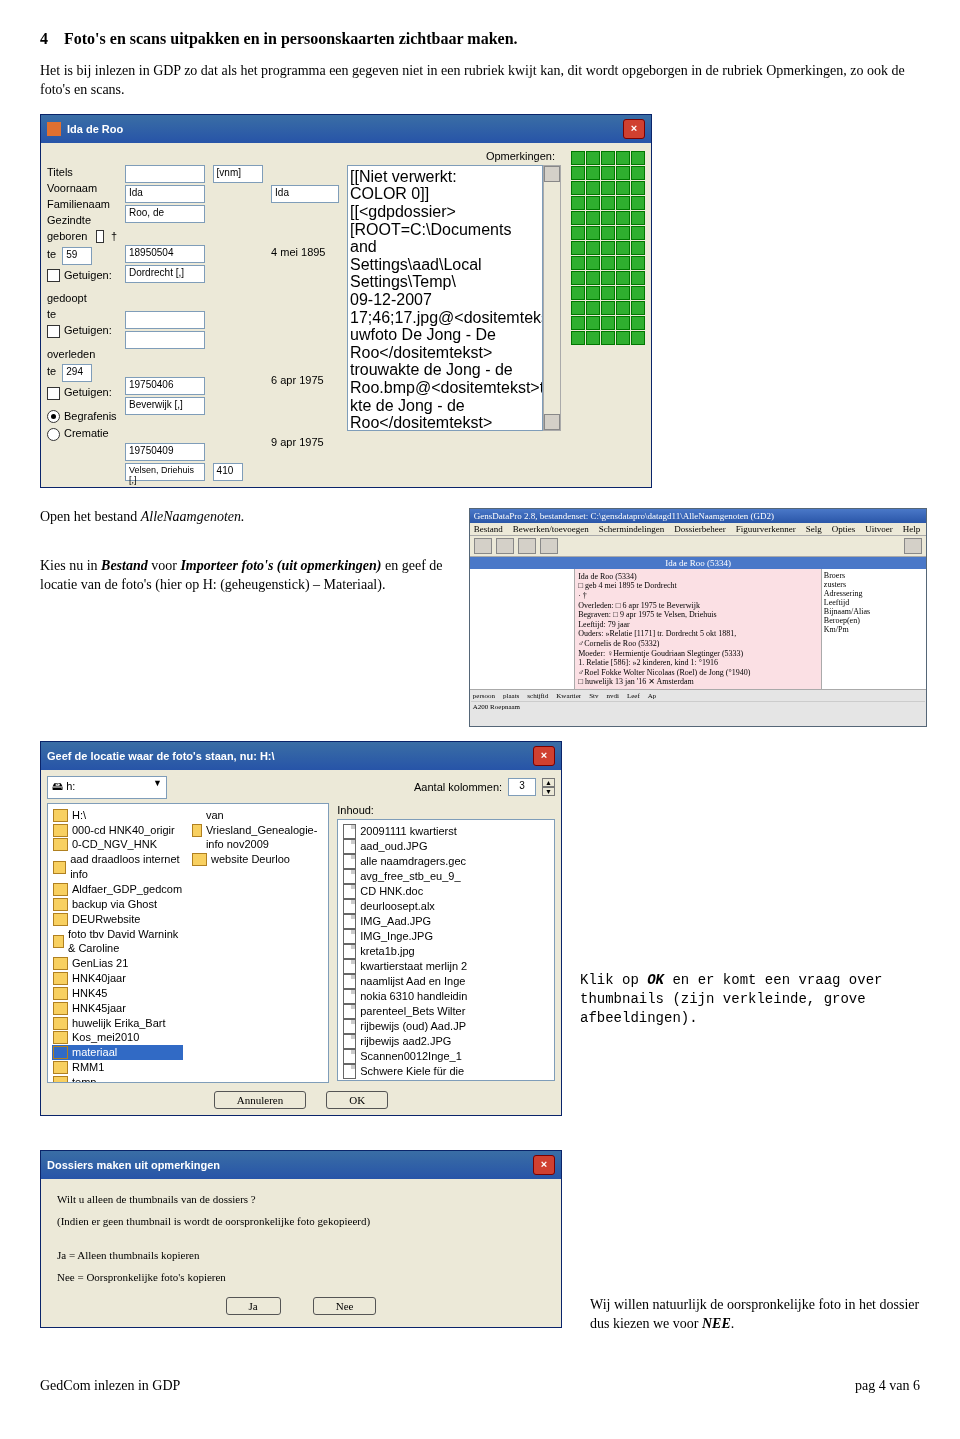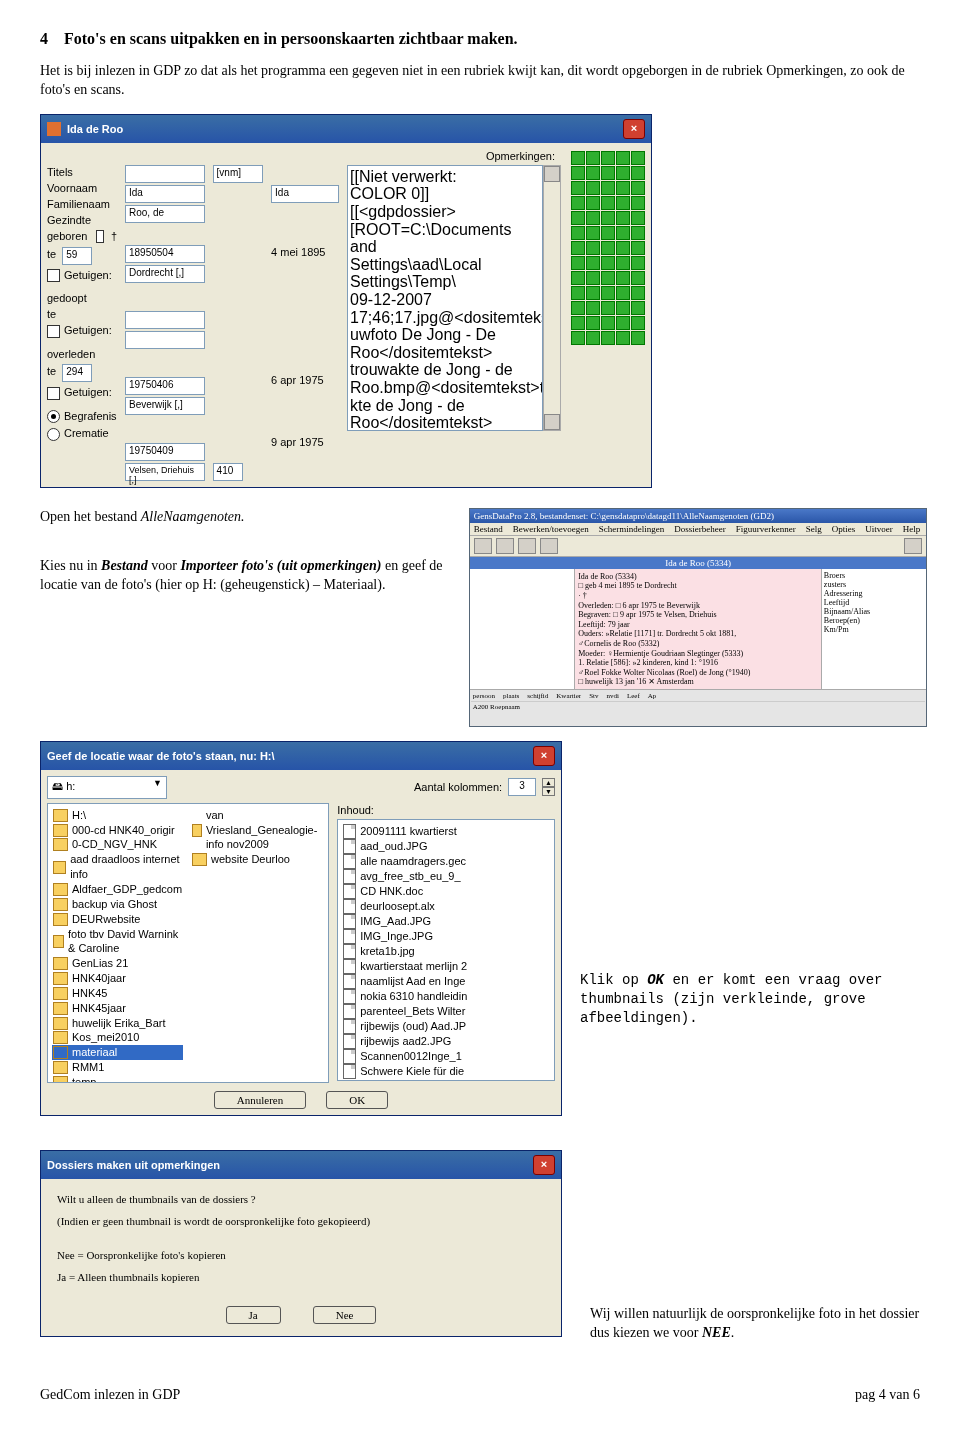--- a/index.html
+++ b/index.html
@@ -111,21 +111,21 @@
   .file-ico::after{content:"";position:absolute;top:0;right:0;width:4px;height:4px;background:#ccc;}
   .fd-item.sel{background:#316ac5;color:#fff;}
   .fd-buttons{display:flex;gap:20px;justify-content:center;margin-top:8px;}
   .win-btn{background:#ece9d8;border:1px solid #555;border-radius:3px;padding:2px 22px;font-size:11px;font-family:Tahoma;}
   .right-lower {
     flex:1; padding-top: 230px; font-family: Liberation Mono, monospace; font-size:14px;
   }
   .thumbnail-dlg{ width:520px; }
   .td-body{background:#ece9d8;padding:14px 16px 12px;font-family:Tahoma;font-size:11px;}
   .td-body p{margin:0 0 10px 0;}
-  .td-btns{display:flex;gap:32px;justify-content:center;margin-top:23px;}
+  .td-btns{display:flex;gap:32px;justify-content:center;margin-top:14px;}
   .bottom-row{display:flex;gap:28px;align-items:flex-end;margin-top:14px;}
   .bottom-row .btext{flex:1;font-family:Georgia,serif;font-size:14px;}
   .footer{margin-top:30px;display:flex;justify-content:space-between;font-family:Georgia,serif;font-size:14px;}
   .row-inp{display:flex;align-items:center;gap:3px;}
 </style>
 </head>
 <body>
 
 <h2 class="section-title">
   <span>4</span>&nbsp;&nbsp;&nbsp;
@@ -606,22 +606,22 @@
 <div class="bottom-row">
   <div class="win-window thumbnail-dlg">
     <div class="win-titlebar">
       <span>Dossiers maken uit opmerkingen</span>
       <span class="win-close">×</span>
     </div>
     <div class="td-body">
       <p>Wilt u alleen de thumbnails van de dossiers ?</p>
       <p>(Indien er geen thumbnail is wordt de oorspronkelijke foto gekopieerd)</p>
       <br>
+      <p>Ja = Alleen thumbnails kopieren</p>
       <p>Nee = Oorspronkelijke foto's kopieren</p>
-      <p>Ja = Alleen thumbnails kopieren</p>
       <div class="td-btns">
         <button class="win-btn">Ja</button>
         <button class="win-btn">Nee</button>
       </div>
     </div>
   </div>
   <div class="btext">
     <p class="body-text">
       <span>Wij willen natuurlijk de oorspronkelijke foto in het dossier dus kiezen we voor </span><b><i>NEE</i></b><span>.</span>
     </p>

